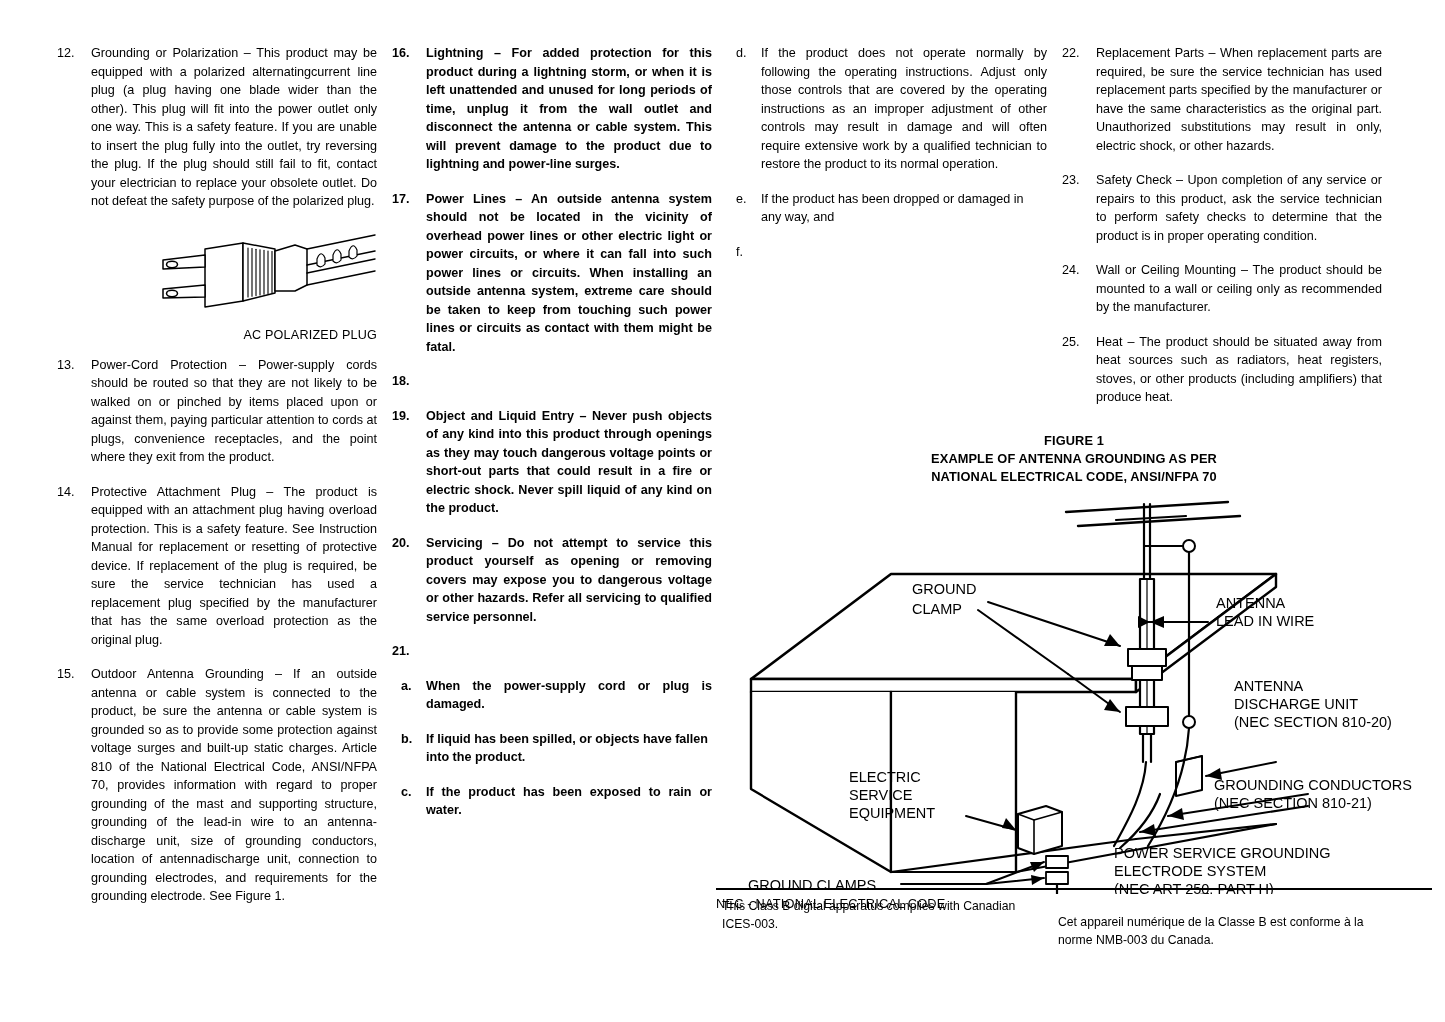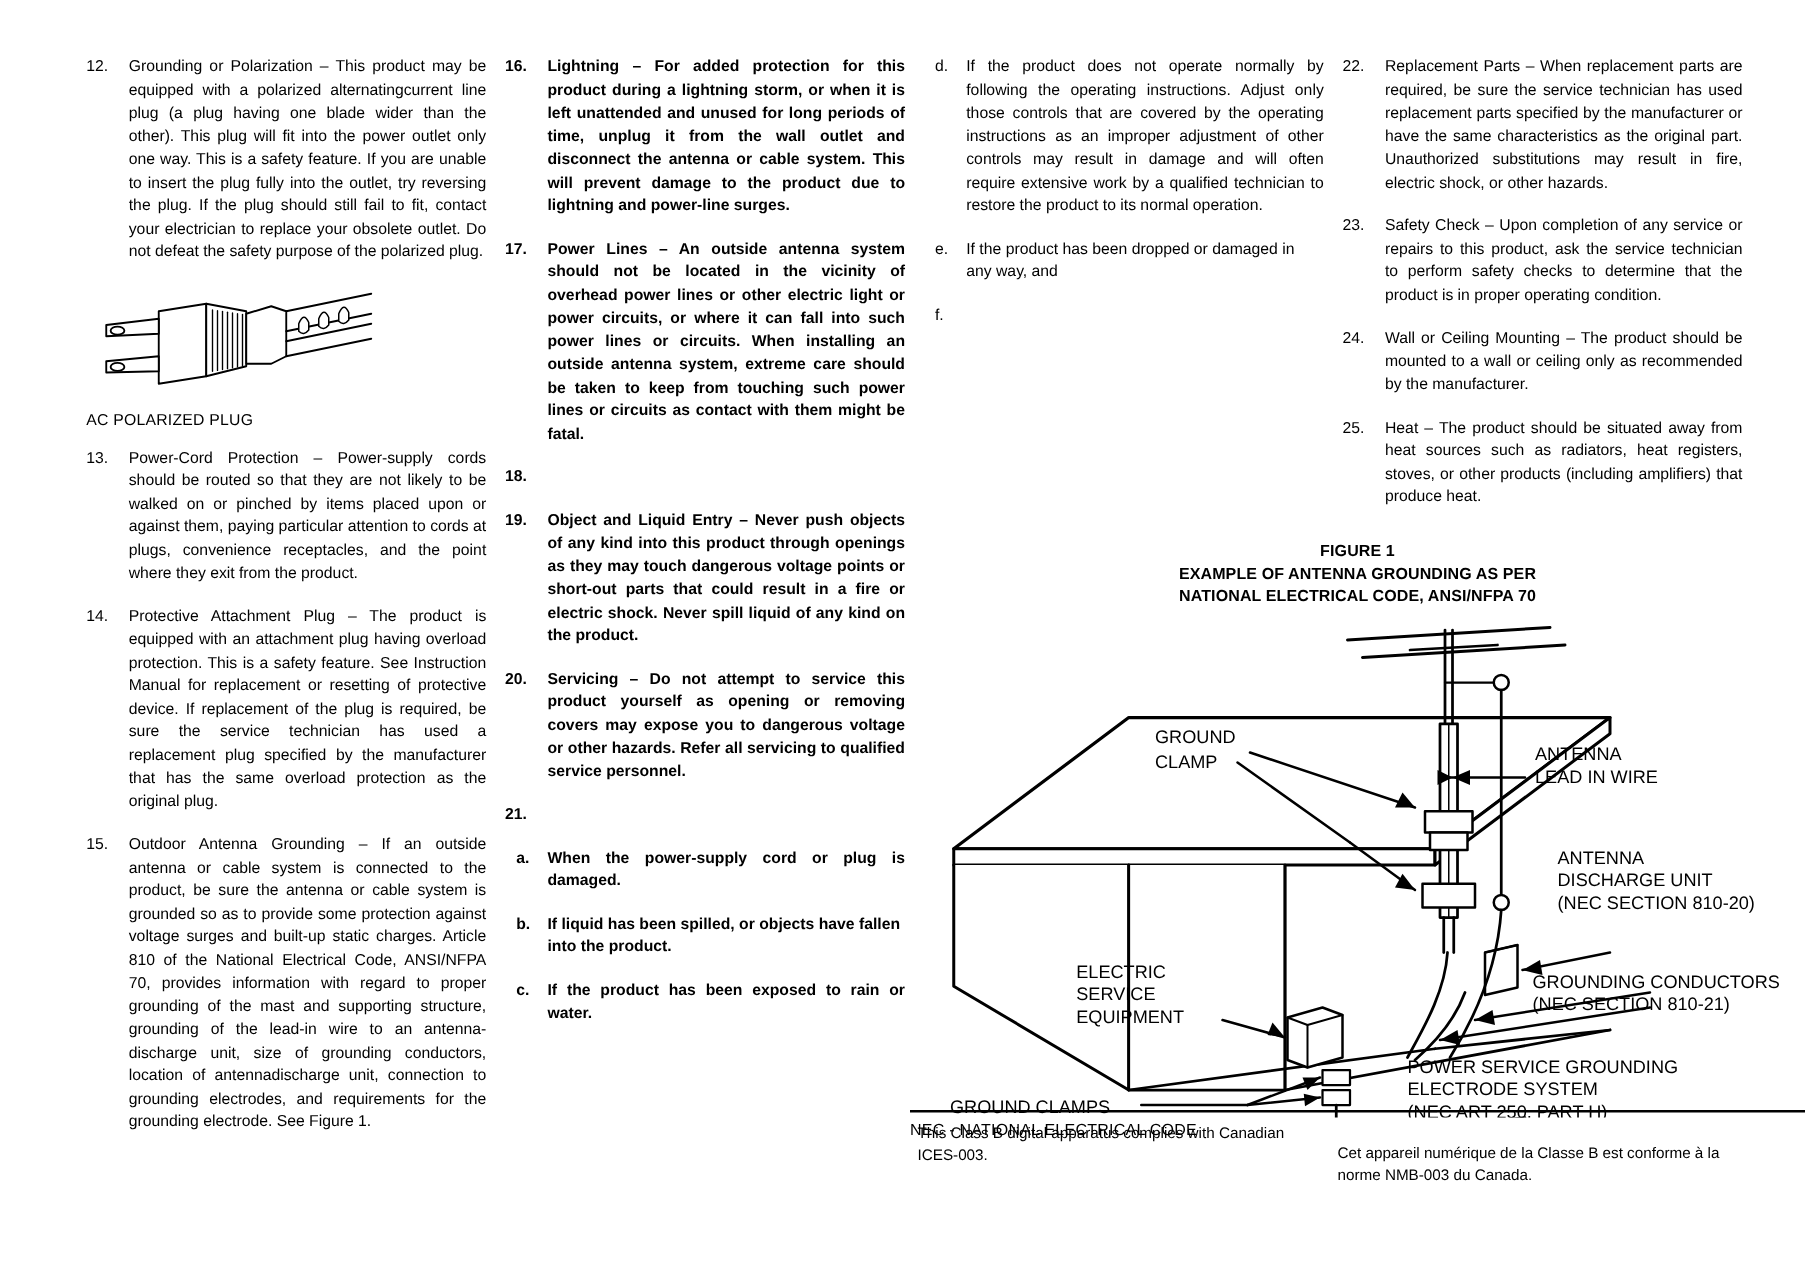--- a/index.html
+++ b/index.html
@@ -10,21 +10,21 @@
   body {
     width: 1445px;
     height: 1022px;
     font-family: "Liberation Sans", sans-serif;
     color: #000000;
     position: relative;
     overflow: hidden;
   }
   .page {
     position: absolute;
-    left: 12px; top: 0;
+    left: 0; top: 0;
     width: 1413px;
     height: 1022px;
   }
 
   
   .col {
     position: absolute;
     top: 44px;
     width: 320px;
   }
@@ -58,21 +58,21 @@
     text-justify: inter-word;
     hyphens: none;
   }
   .item .body.last-loose {
     text-align: left;
   }
 
   
   .plug-figure {
     margin: 4px 0 14px 0;
-    text-align: left;
+    text-align: right;
   }
   .plug-caption {
     font-size: 12.6px;
     letter-spacing: 0.2px;
     margin-top: 2px;
   }
 
   
   .figure-block {
     position: absolute;
@@ -234,21 +234,21 @@
       <div class="body last-loose">If the product has been dropped or damaged in any way, and</div>
     </div>
     <div class="item sub">
       <div class="marker">f.</div>
     </div>
   </div>
 
   <div class="col col-4">
     <div class="item">
       <div class="marker">22.</div>
-      <div class="body">Replacement Parts – When replacement parts are required, be sure the service technician has used replacement parts specified by the manufacturer or have the same characteristics as the original part. Unauthorized substitutions may result in fire, electric shock, or other hazards.</div>
+      <div class="body">Replacement Parts – When replacement parts are required, be sure the service technician has used replacement parts specified by the manufacturer or have the same characteristics as the original part. Unauthorized substitutions may result in only, electric shock, or other hazards.</div>
     </div>
     <div class="item">
       <div class="marker">23.</div>
       <div class="body">Safety Check – Upon completion of any service or repairs to this product, ask the service technician to perform safety checks to determine that the product is in proper operating condition.</div>
     </div>
     <div class="item">
       <div class="marker">24.</div>
       <div class="body">Wall or Ceiling Mounting – The product should be mounted to a wall or ceiling only as recommended by the manufacturer.</div>
     </div>
     <div class="item">

